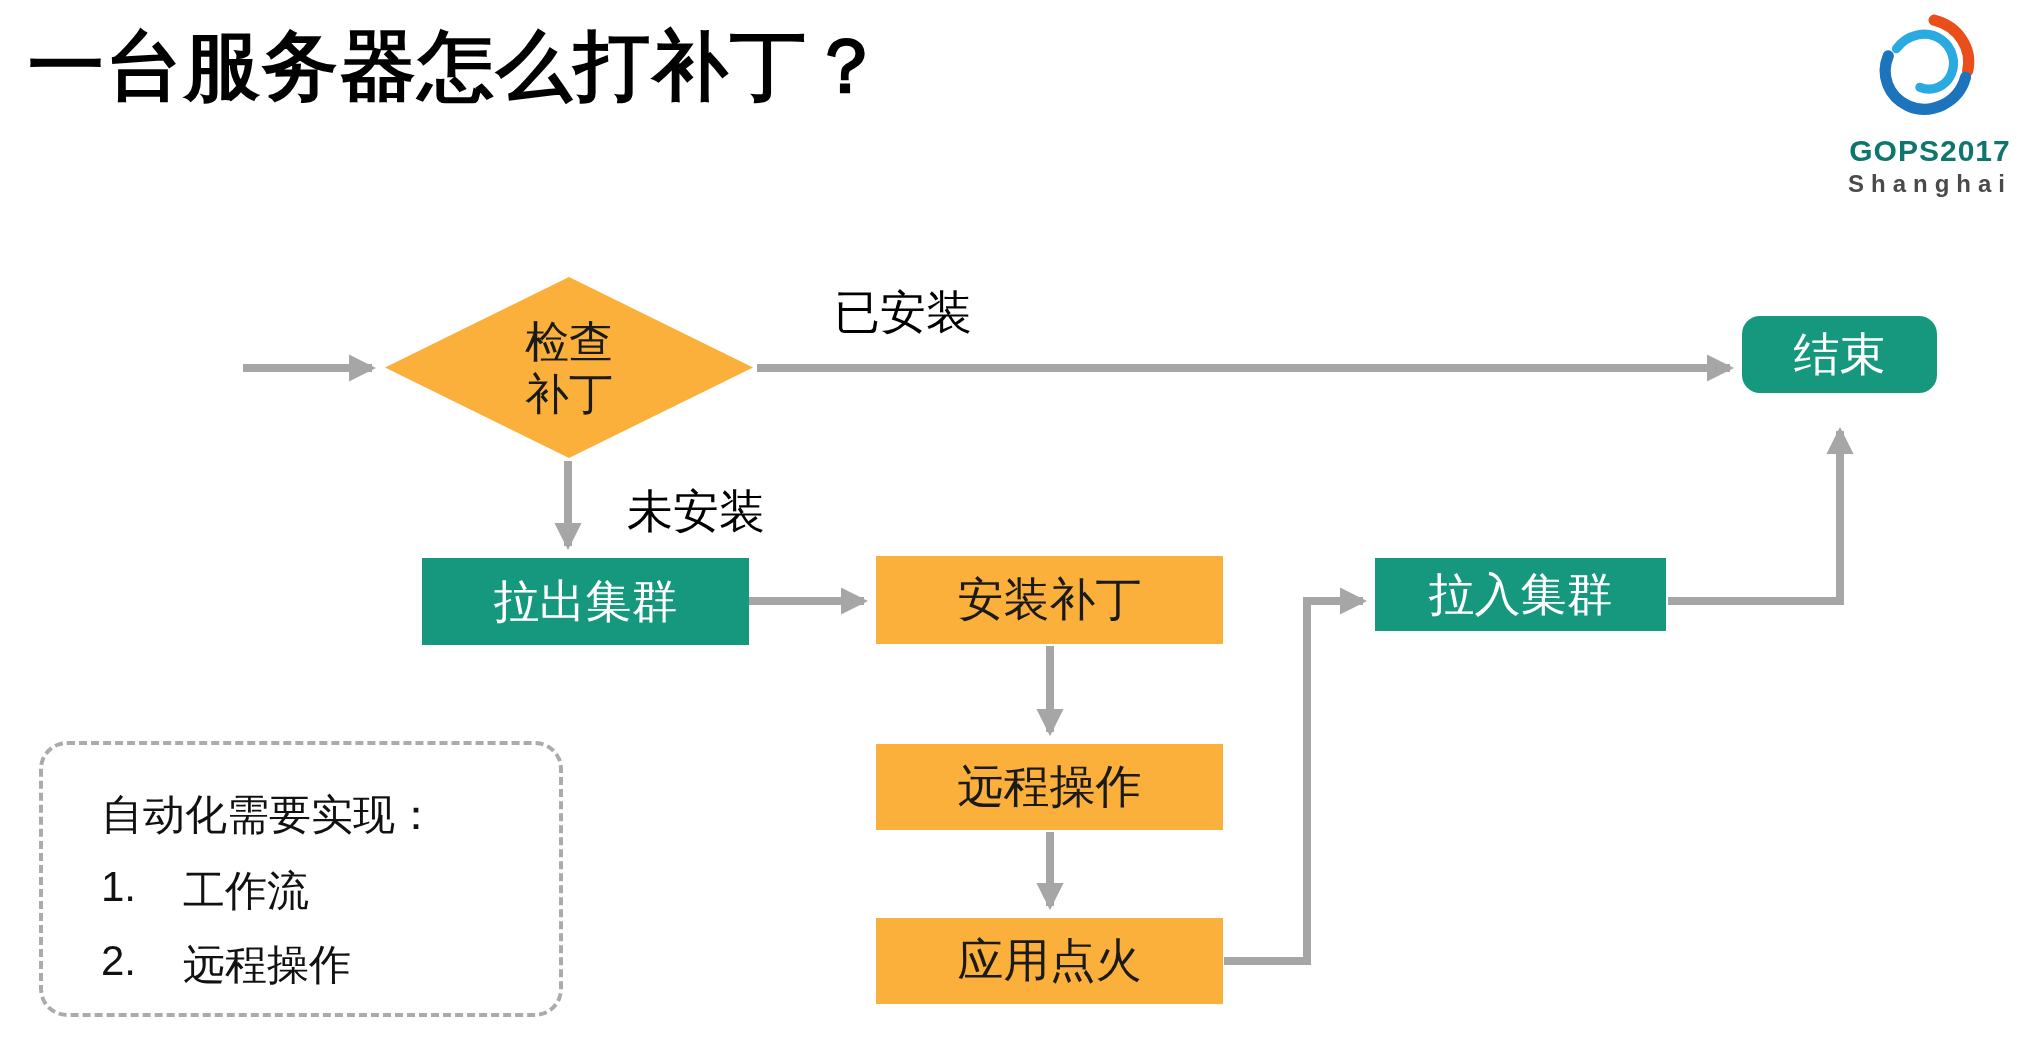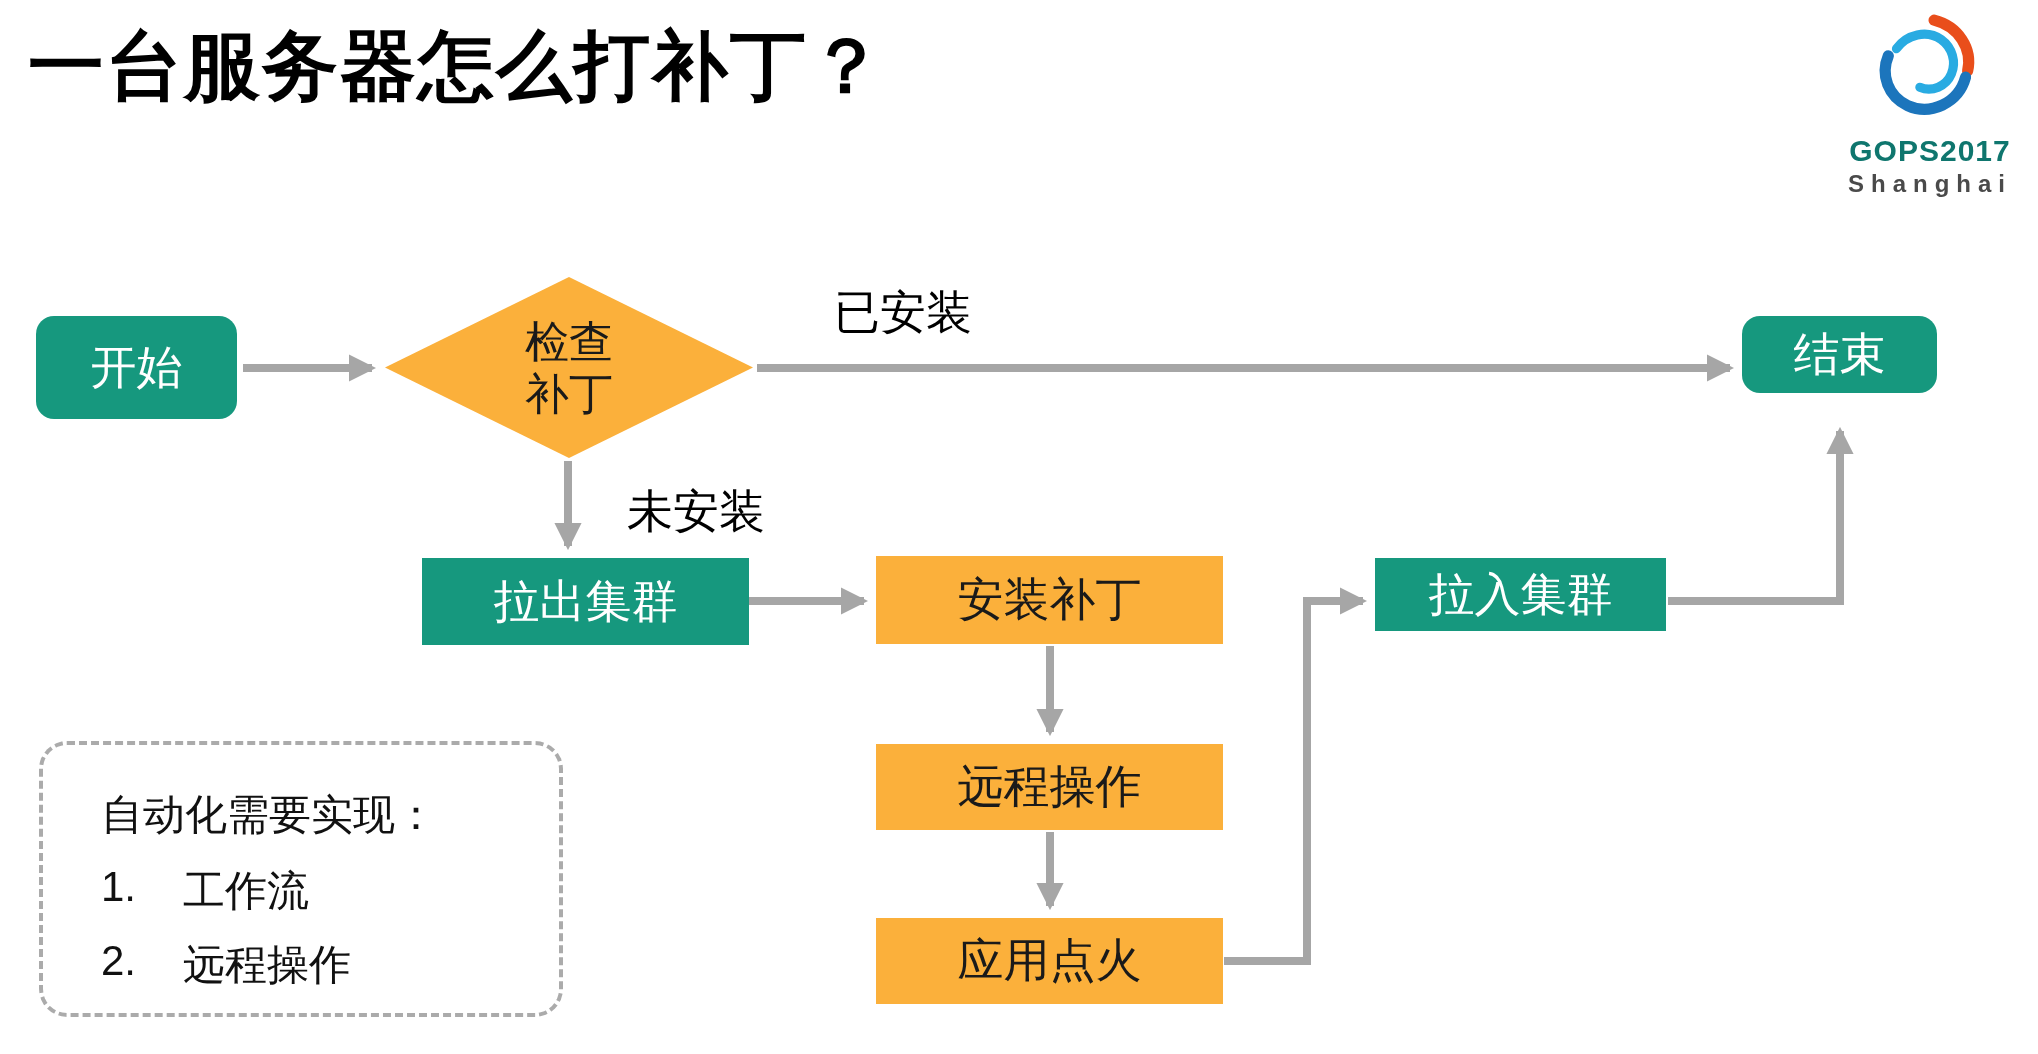--- a/index.html
+++ b/index.html
@@ -170,23 +170,20 @@
     <path class="conn" d="M243,368 L372,368" marker-end="url(#ah)"></path>
     <path class="conn" d="M757,368 L1730,368" marker-end="url(#ah)"></path>
     <path class="conn" d="M568,461 L568,546" marker-end="url(#ah)"></path>
     <path class="conn" d="M719,601 L864,601" marker-end="url(#ah)"></path>
     <path class="conn" d="M1050,646 L1050,732" marker-end="url(#ah)"></path>
     <path class="conn" d="M1050,832 L1050,906" marker-end="url(#ah)"></path>
     <path class="conn" d="M1224,961 L1307,961 L1307,601 L1363,601" marker-end="url(#ah)"></path>
     <path class="conn" d="M1668,601 L1840,601 L1840,431" marker-end="url(#ah)"></path>
   </svg>
 
-  <div class="node teal rounded" style="left:36px; top:316px; width:201px; height:103px;">
-    <span>开始</span>
-  </div>
 
   <div class="diamond" style="left:383px; top:276px; width:372px; height:183px;">
     <svg viewBox="0 0 372 183" preserveAspectRatio="none">
       <polygon class="diamond-shape" points="186,1 370,91.5 186,182 2,91.5"></polygon>
     </svg>
     <div class="diamond-text">
       <span>检查</span>
       <span>补丁</span>
     </div>
   </div>

